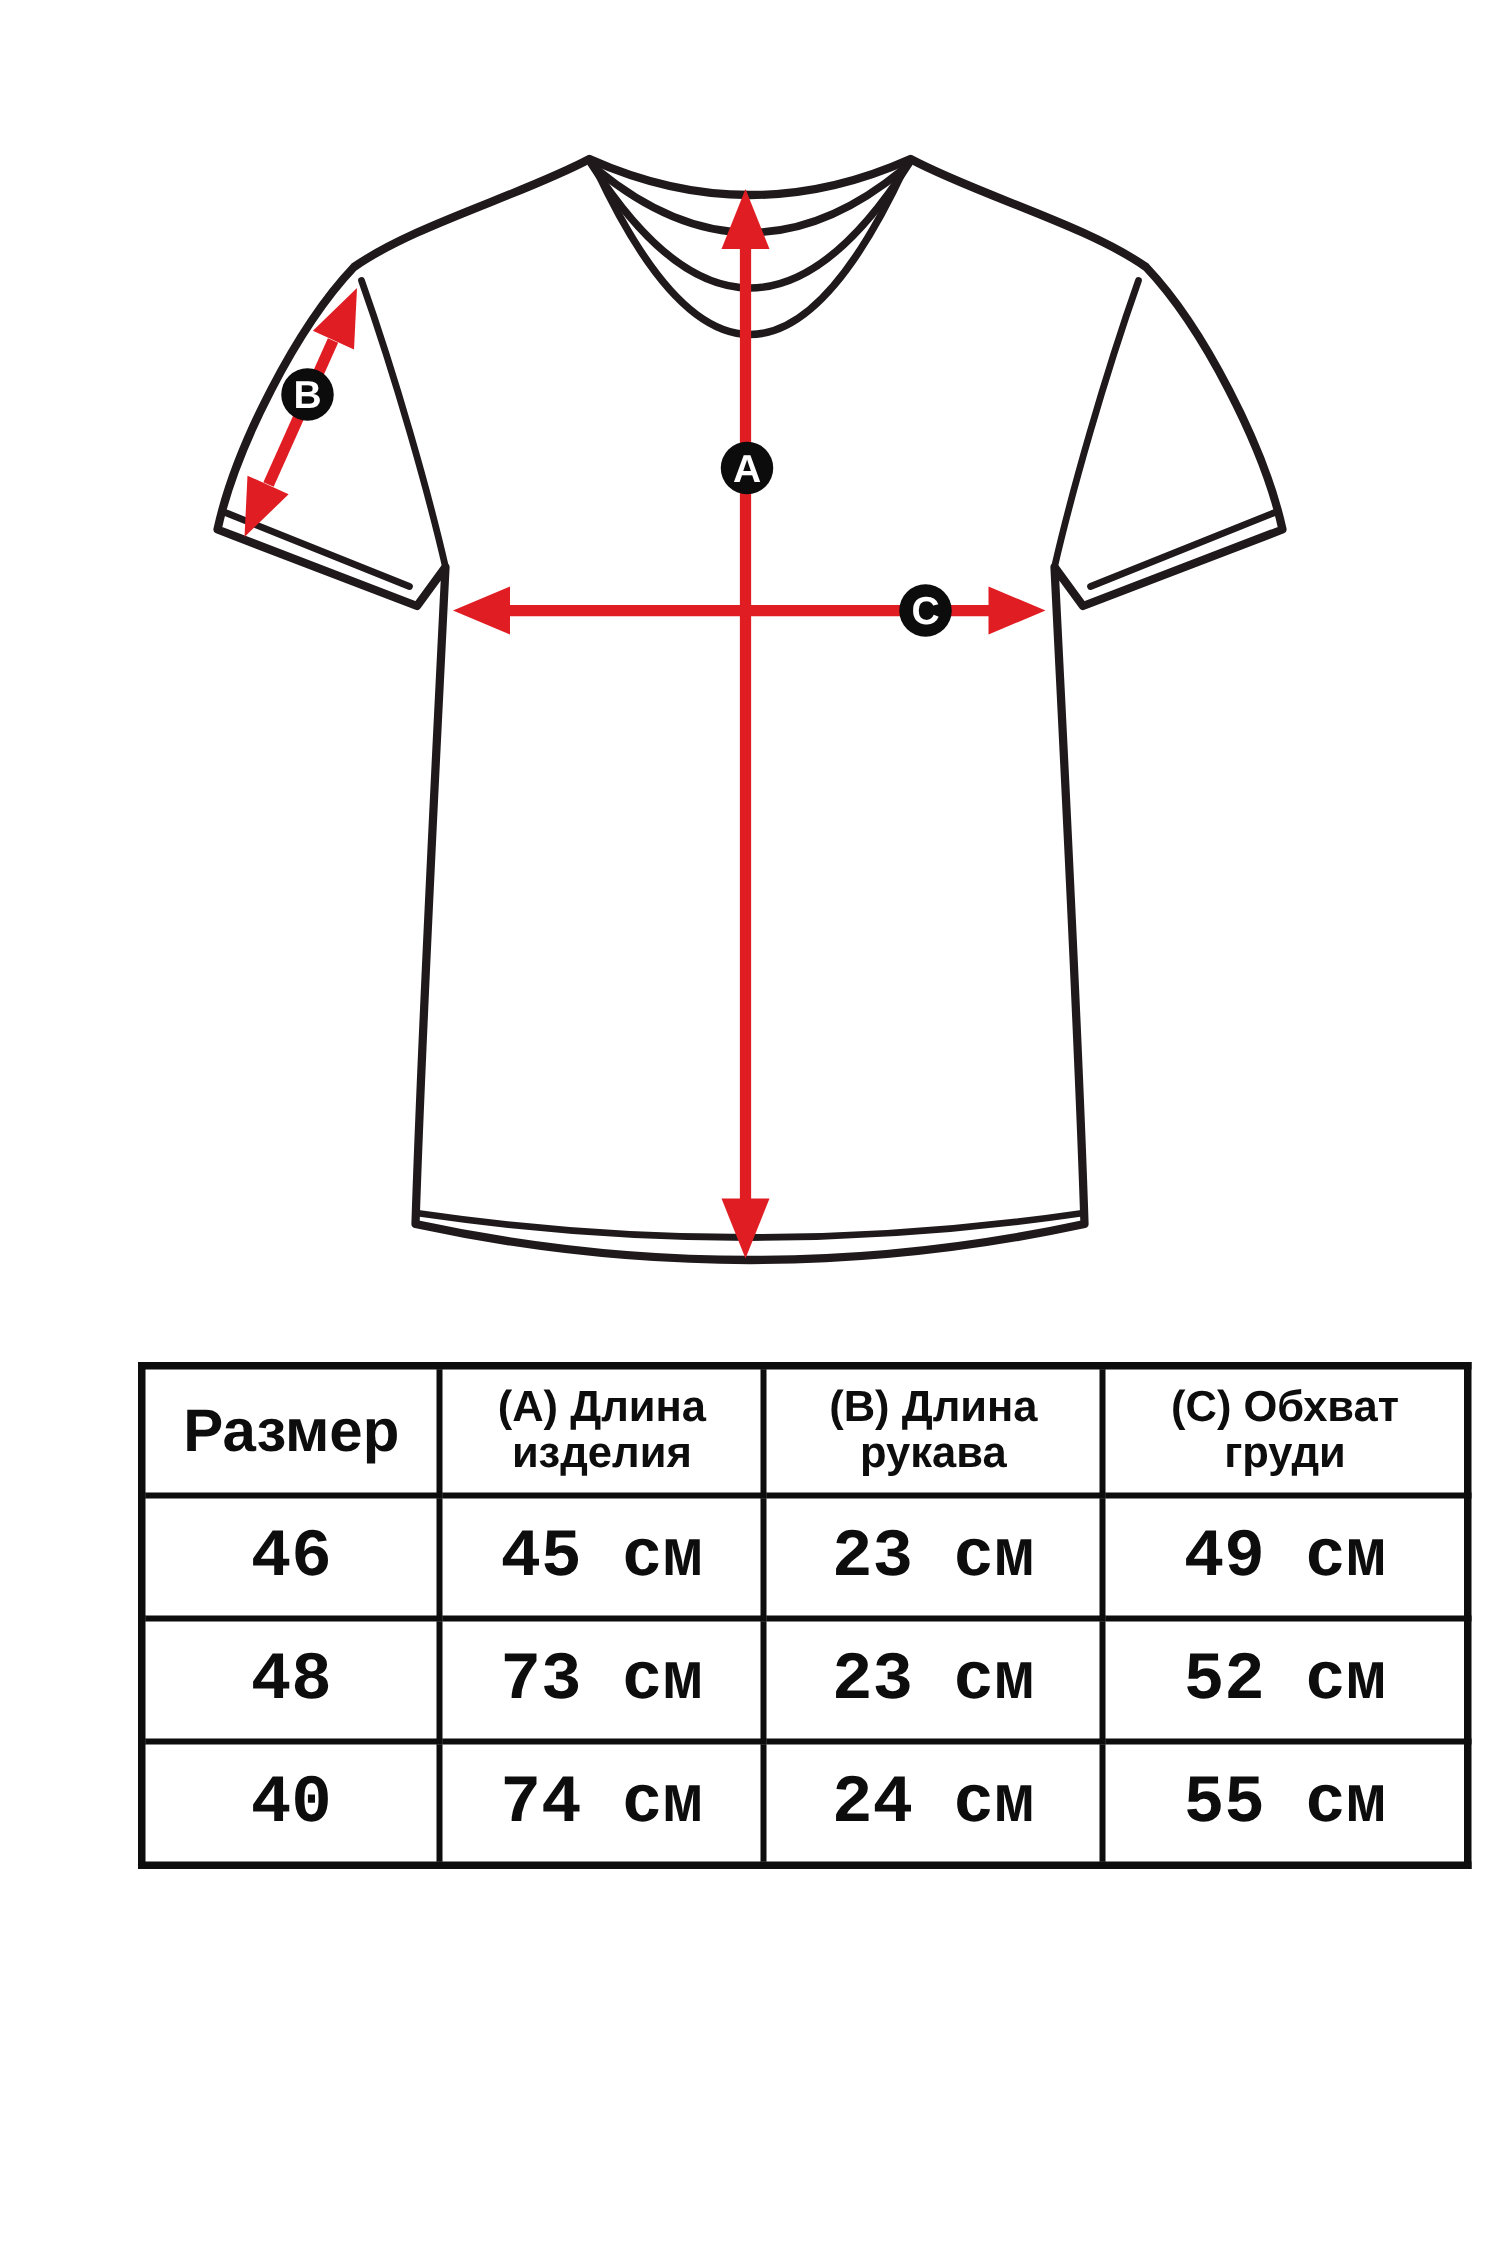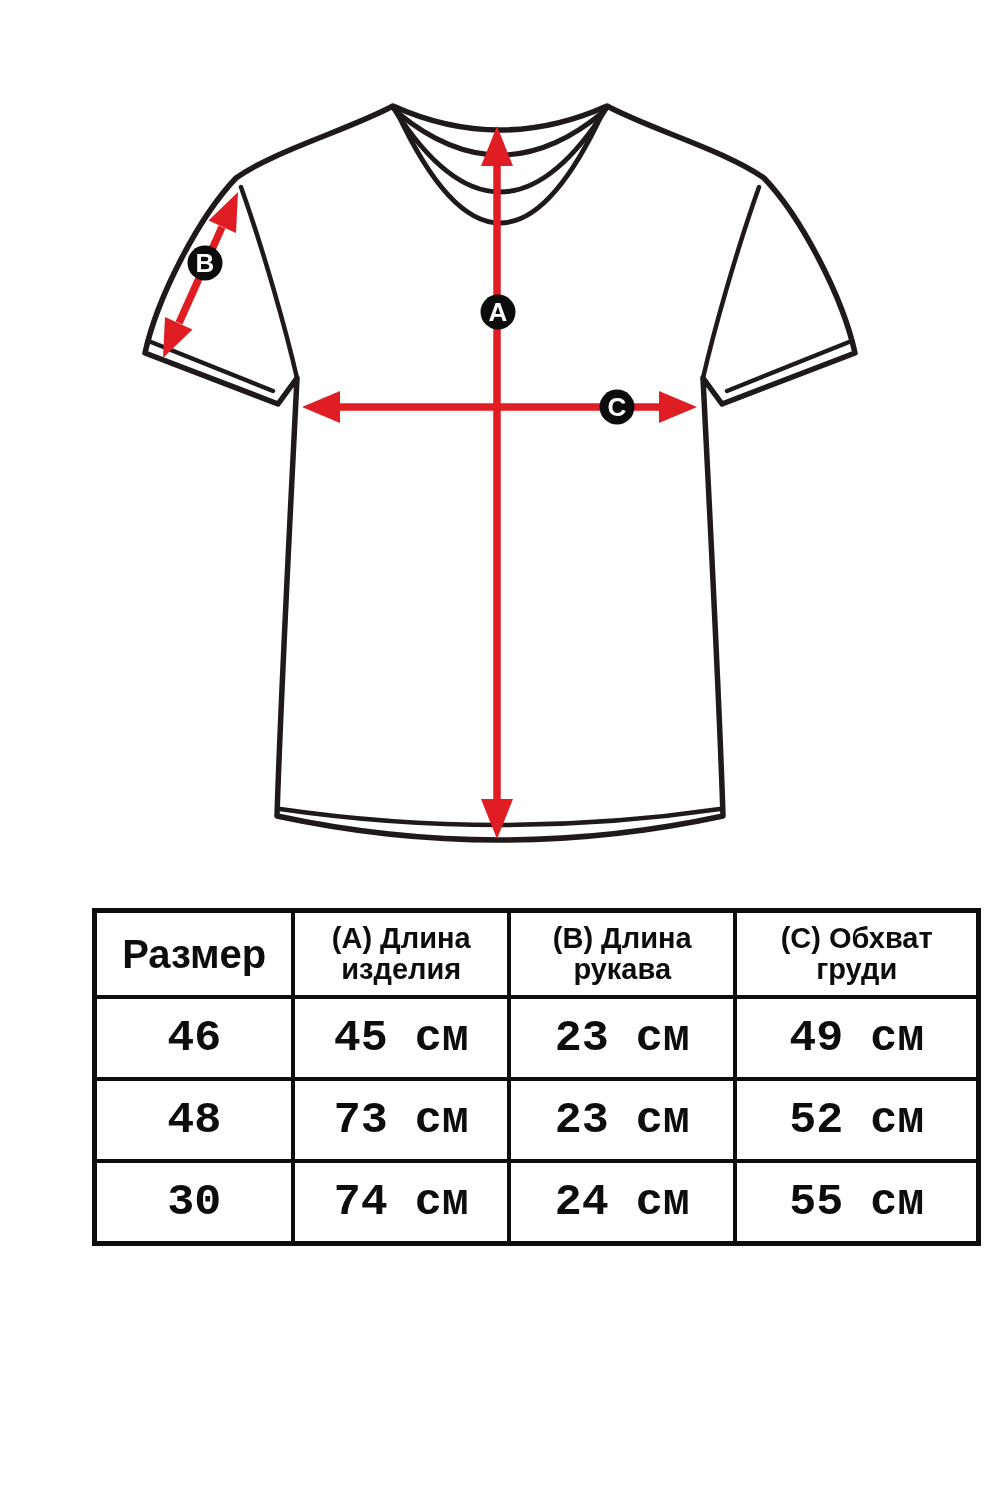--- a/index.html
+++ b/index.html
@@ -161,20 +161,20 @@
         <td>23 см</td>
         <td>49 см</td>
       </tr>
       <tr>
         <td>48</td>
         <td>73 см</td>
         <td>23 см</td>
         <td>52 см</td>
       </tr>
       <tr>
-        <td>30</td>
+        <td>40</td>
         <td>74 см</td>
         <td>24 см</td>
         <td>55 см</td>
       </tr>
     </tbody>
   </table>
 </div>
 
 </body></html>

